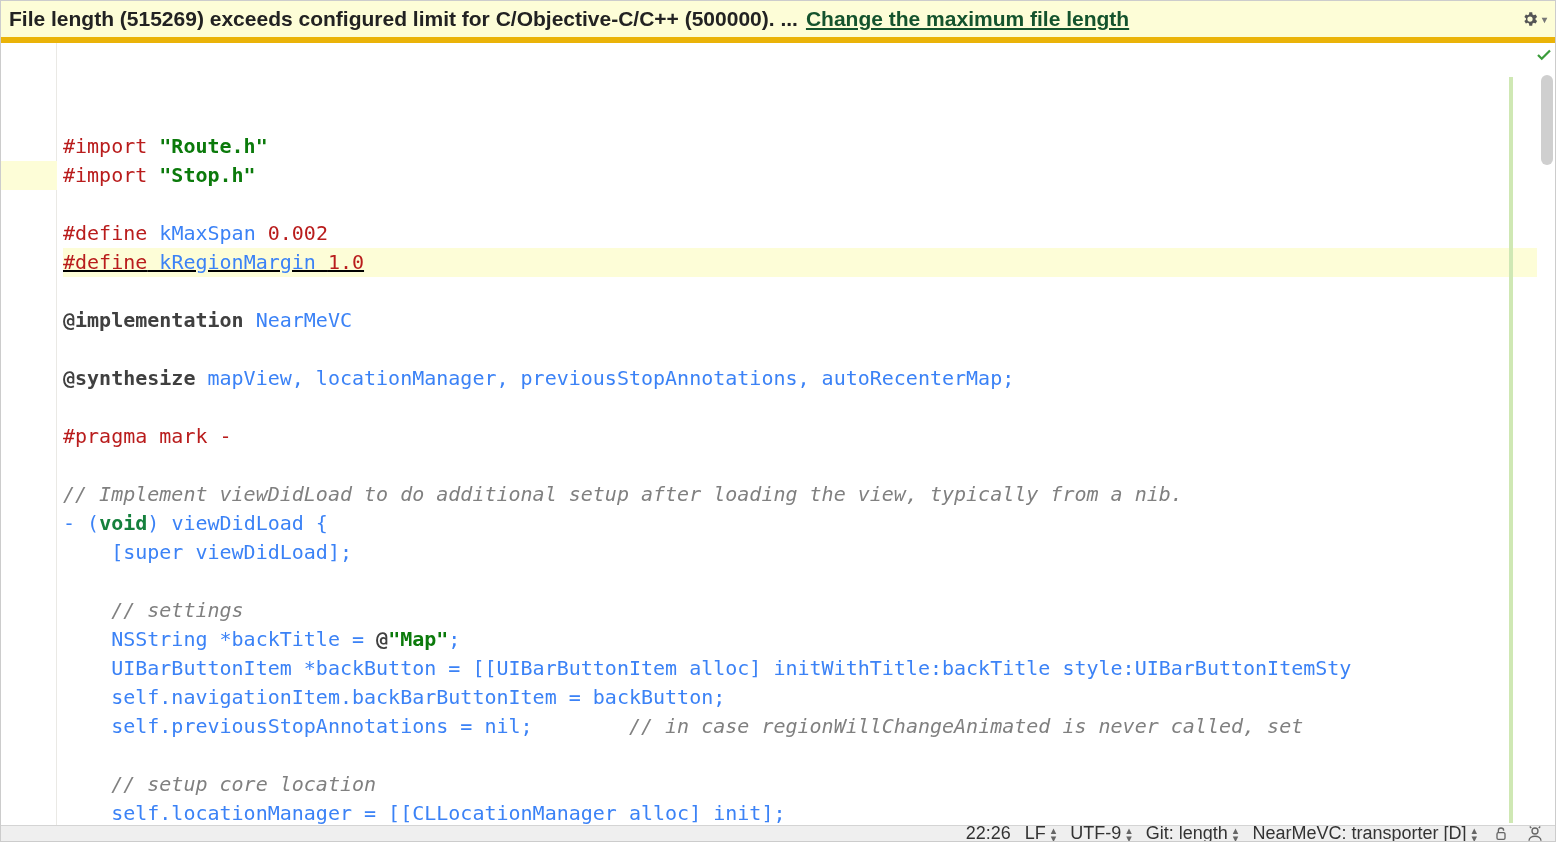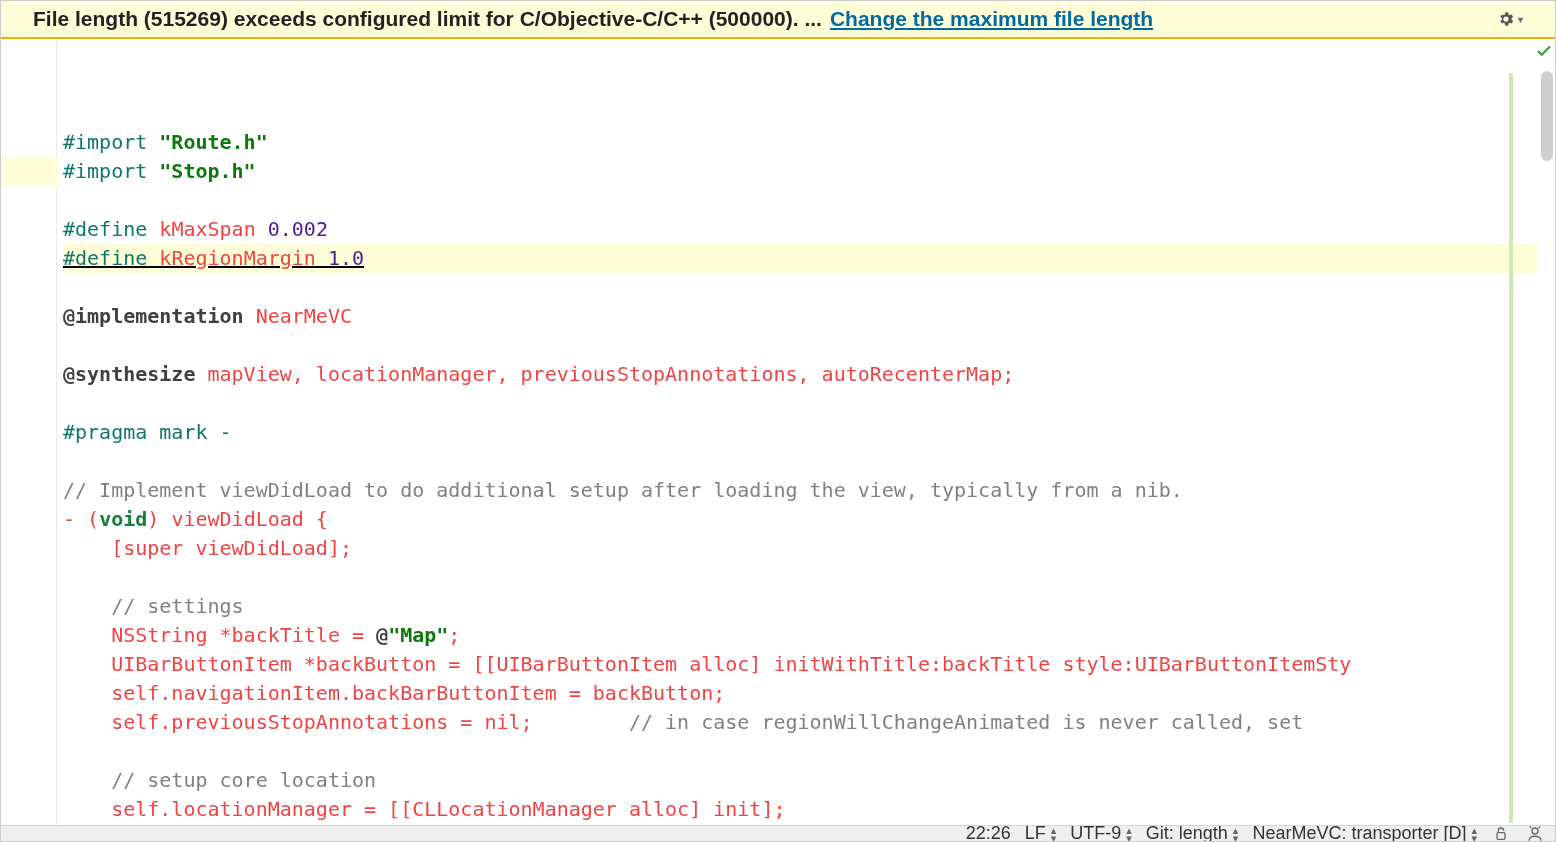--- a/index.html
+++ b/index.html
@@ -10,33 +10,33 @@
     width: 1556px;
     height: 842px;
     overflow: hidden;
     display: flex;
     flex-direction: column;
     border: 1px solid #ccc;
   }
   
   .banner {
     background: #fdfdd7;
-    border-bottom: 2px solid #eab308;
+    border-bottom: 6px solid #eab308;
     display: flex;
     align-items: center;
-    padding: 6px 32px;
+    padding: 6px 8px;
     font-family: -apple-system, "Segoe UI", Arial, sans-serif;
     font-size: 21px;
     font-weight: 600;
     color: #222;
     gap: 8px;
   }
   .banner-text { flex: 0 0 auto; }
   .banner-link {
-    color: #0369a1;
+    color: #14532d;
     text-decoration: underline;
     cursor: pointer;
   }
   .banner-spacer { flex: 1; }
   .gear-icon {
     width: 20px; height: 20px;
     display: inline-flex; align-items: center; justify-content: center;
     color: #555;
   }
   .gear-caret { font-size: 10px; color: #777; margin-left: 2px; }
@@ -100,26 +100,26 @@
     position: absolute;
     right: 2px;
     top: 32px;
     width: 12px;
     height: 90px;
     background: #cfcfcf;
     border-radius: 6px;
   }
 
   
-  .pp   { color: #0f766e; } 
+  .pp   { color: #b91c1c; } 
   .str  { color: #0b7a0b; font-weight: bold; } 
-  .num  { color: #4c1d95; } 
+  .num  { color: #b91c1c; } 
   .kw   { color: #15803d; font-weight: bold; } 
-  .id   { color: #ef4444; }
-  .cm   { color: #808080; }
+  .id   { color: #3b82f6; }
+  .cm   { color: #808080; font-style: italic; }
   .at   { color: #404040; font-weight: bold; }
 
   
   .statusbar {
     height: 16px;
     background: #efefef;
     border-top: 1px solid #d4d4d4;
     display: flex;
     align-items: center;
     font-family: -apple-system, "Segoe UI", Arial, sans-serif;

